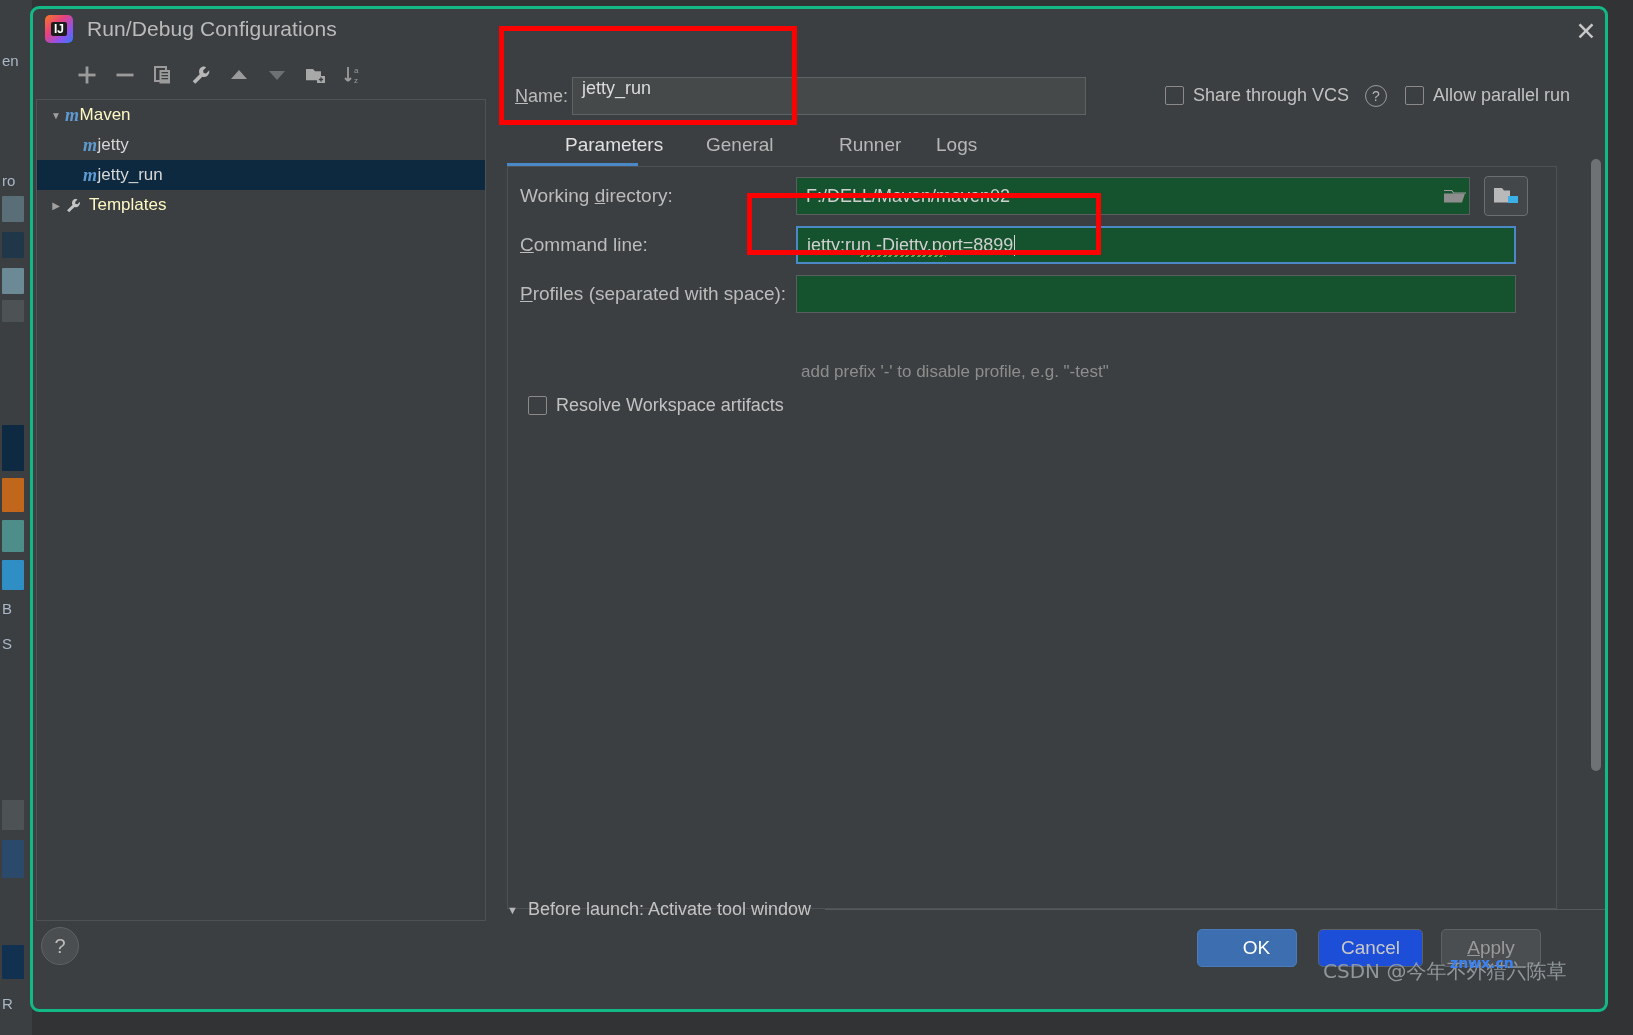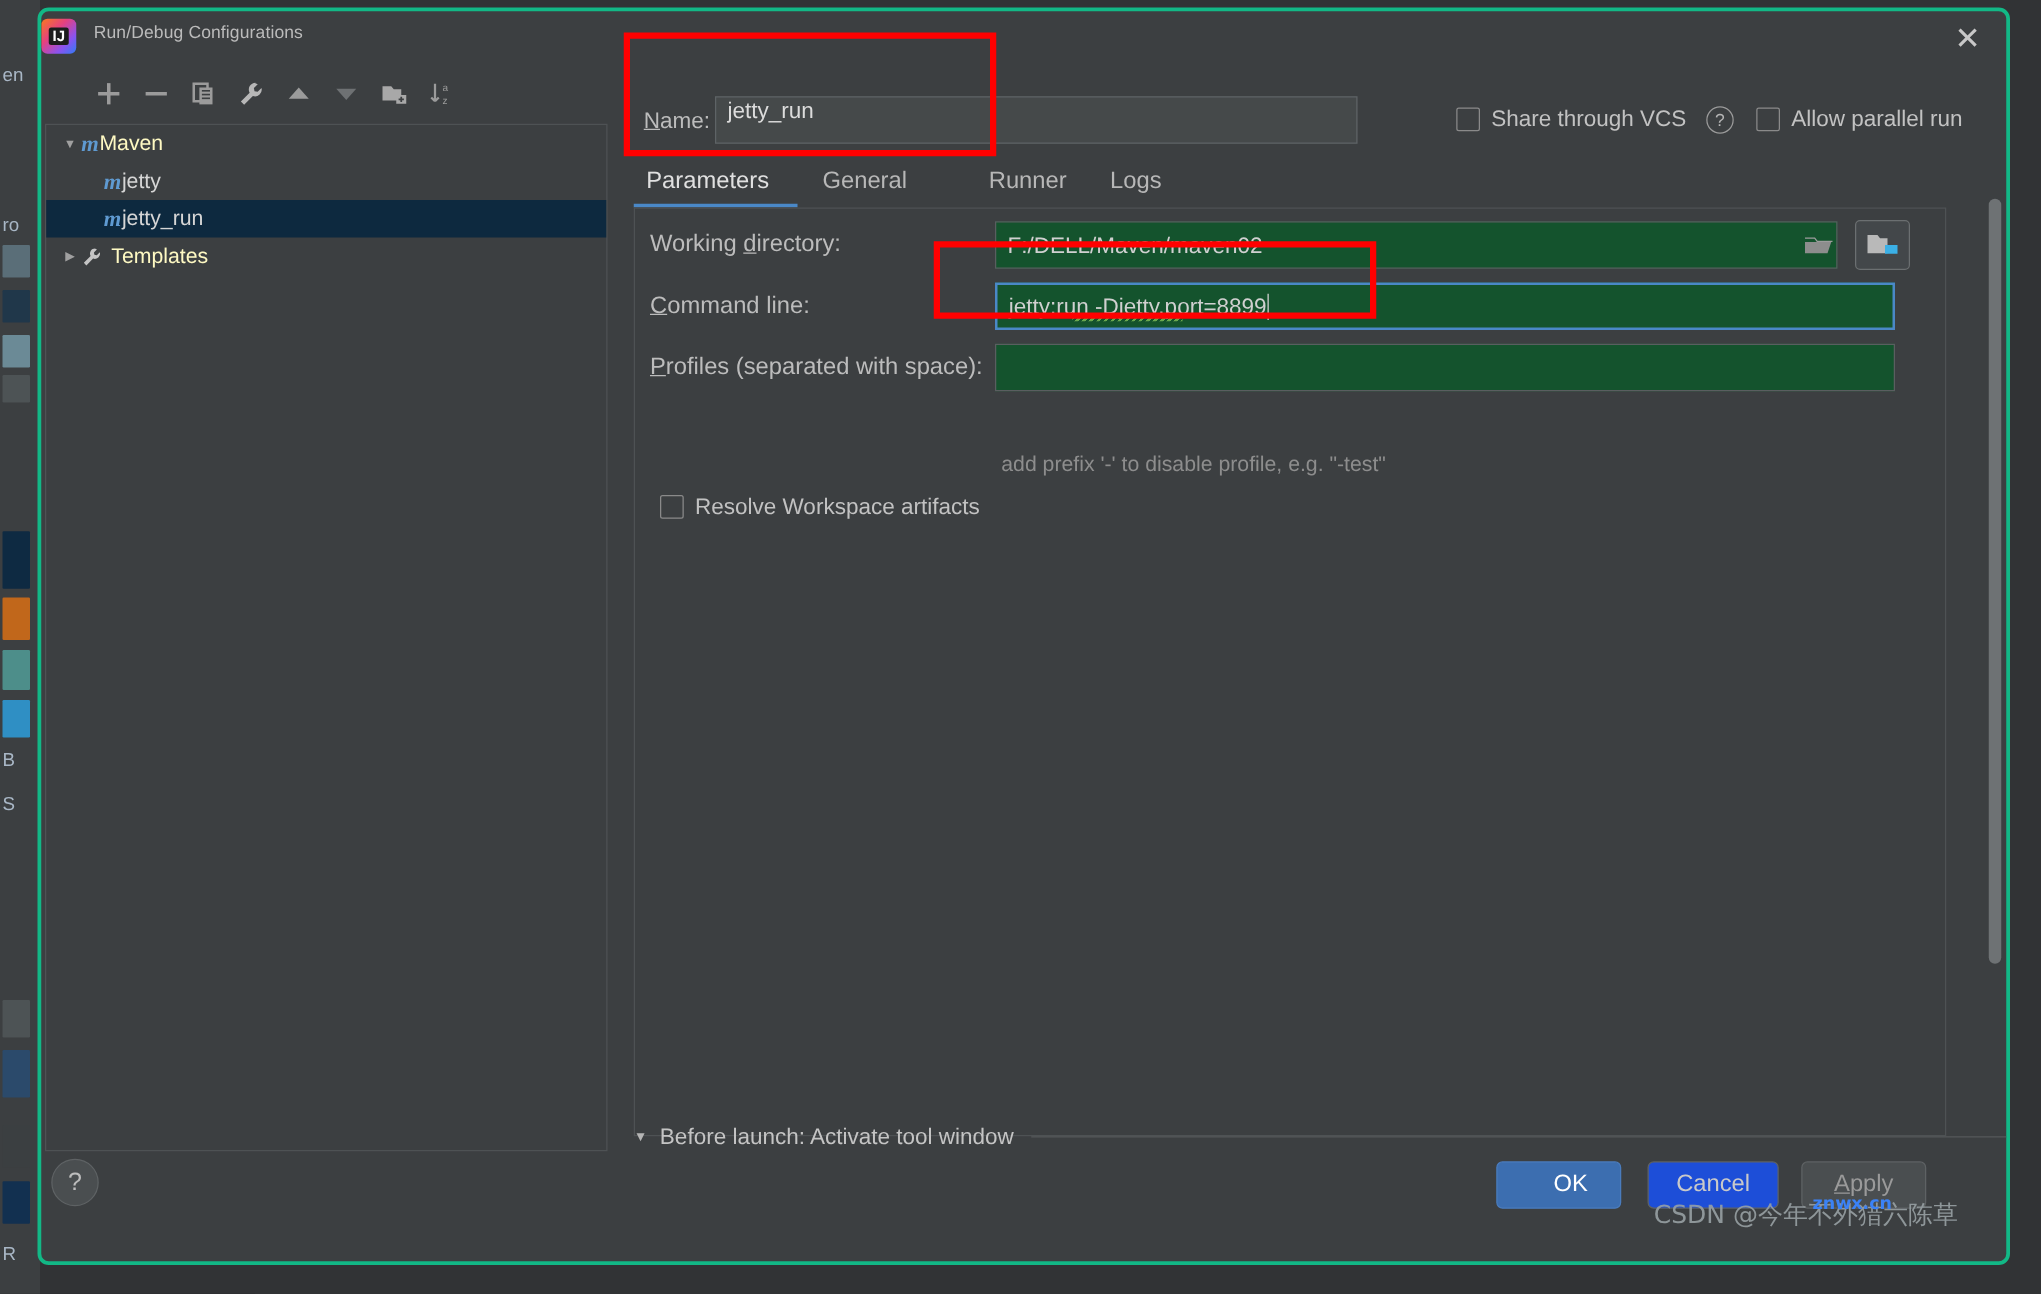--- a/index.html
+++ b/index.html
@@ -31,36 +31,36 @@
     left: 30px; top: 6px;
     width: 1578px; height: 1006px;
     background: #3c3f41;
     border: 3px solid #12b886;
     border-radius: 9px;
     overflow: hidden;
   }
 
   
   #titlebar {
-    position: absolute; left: 0; top: 0; width: 100%; height: 44px;
+    position: absolute; left: 12px; top: 0; width: 100%; height: 44px;
   }
   #app-logo {
     position: absolute; left: 0px; top: 6px;
     width: 28px; height: 28px; border-radius: 5px;
     background: linear-gradient(135deg,#f97a1f 0%,#e6417f 38%,#8a53f0 72%,#2f7df6 100%);
     display: flex; align-items: center; justify-content: center;
   }
   #app-logo .ij {
     color: #fff; font-size: 12px; font-weight: bold;
     font-family: "Liberation Sans", sans-serif;
     background: #1c1c1c; padding: 1px 3px; border-radius: 2px; line-height: 1;
   }
   #dlg-title {
     position: absolute; left: 42px; top: 8px;
-    font-size: 14px; color: #bbbbbb; letter-spacing: .1px;
+    font-size: 21px; color: #bbbbbb; letter-spacing: .1px;
   }
   #close-btn {
     position: absolute; right: 14px; top: 6px;
     width: 34px; height: 32px;
     display: flex; align-items: center; justify-content: center;
     color: #c8c8c8; font-size: 25px; font-weight: 300; cursor: pointer;
     line-height: 1;
   }
 
   
@@ -145,20 +145,21 @@
 
   
   #tabs {
     position: absolute; left: 6px; top: 72px; width: 1090px; height: 42px;
   }
   .tab {
     position: absolute; top: 0; height: 40px;
     display: flex; align-items: center;
     color: #b7b7b7; font-size: 19px; cursor: pointer;
     padding: 0 4px;
+    margin-left: 48px;
   }
   .tab.active { color: #e0e0e0; }
   .tab-underline {
     position: absolute; left: 0; top: 38px;
     width: 131px; height: 3px; background: #4a88c7;
   }
 
   
   #content-card {
     position: absolute; left: 6px; top: 113px;

